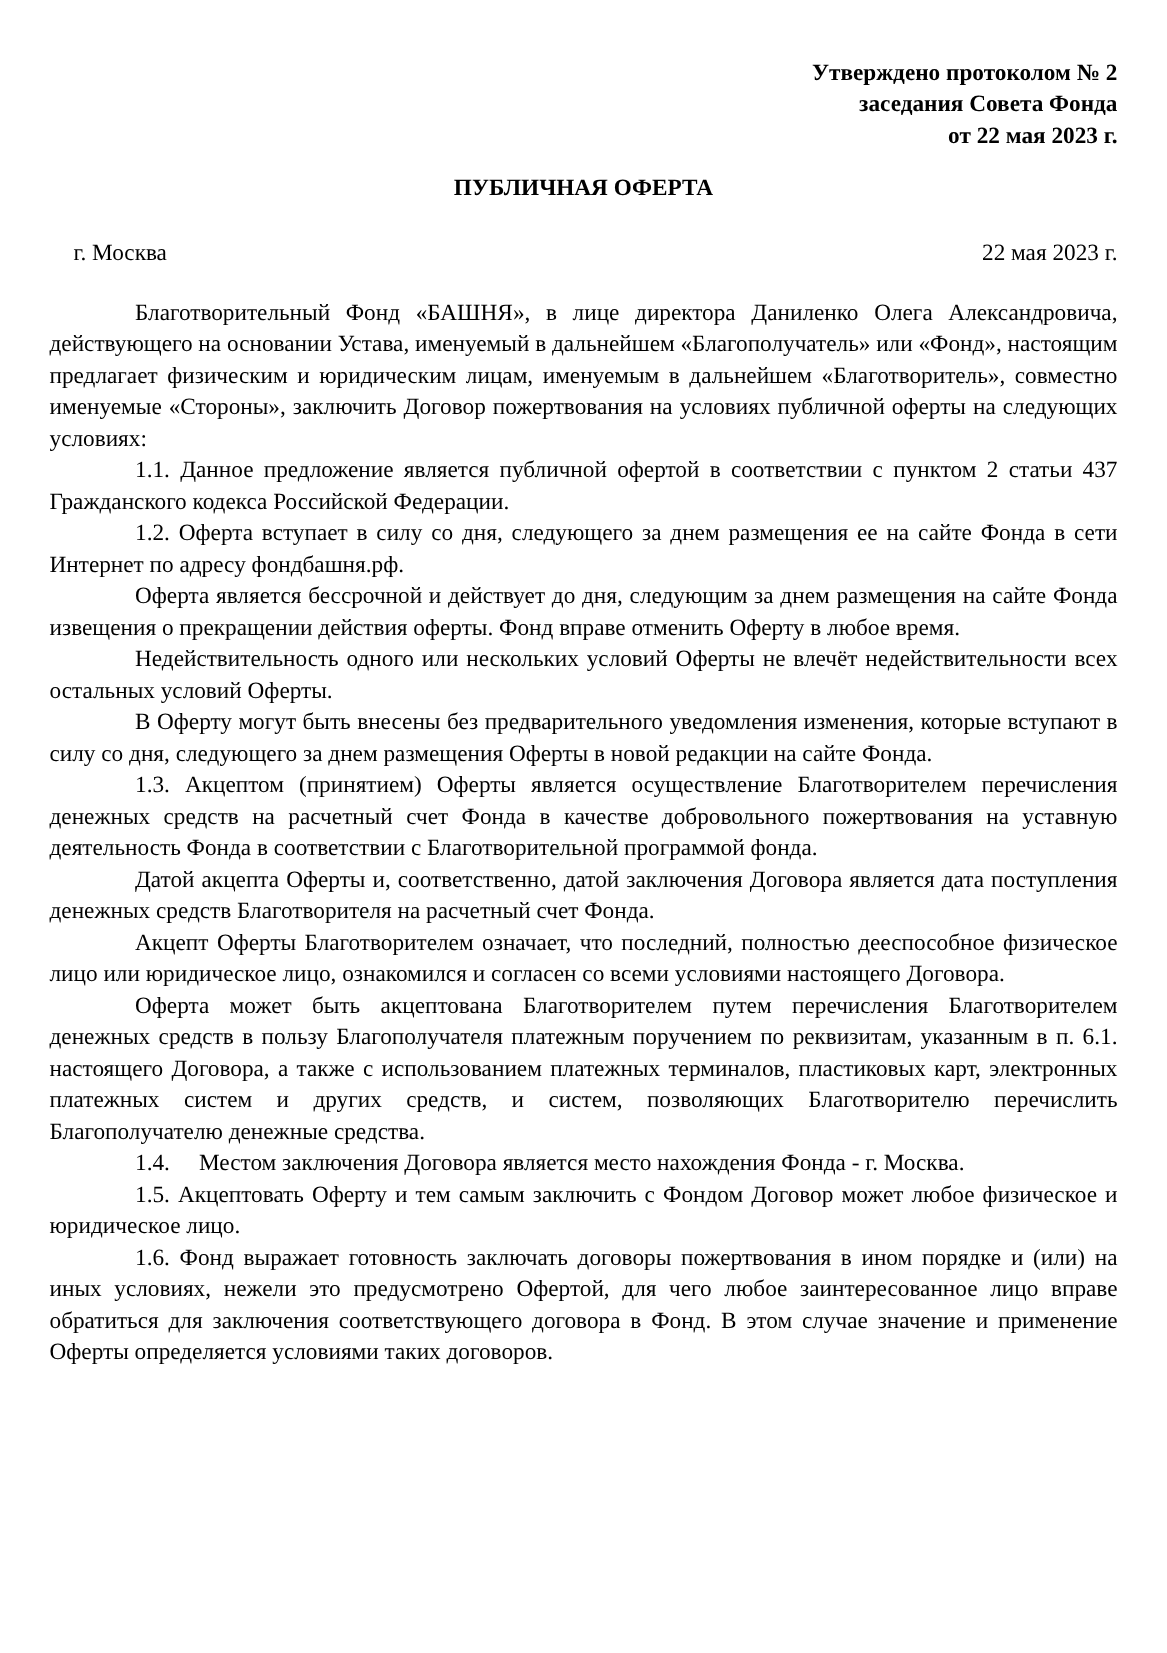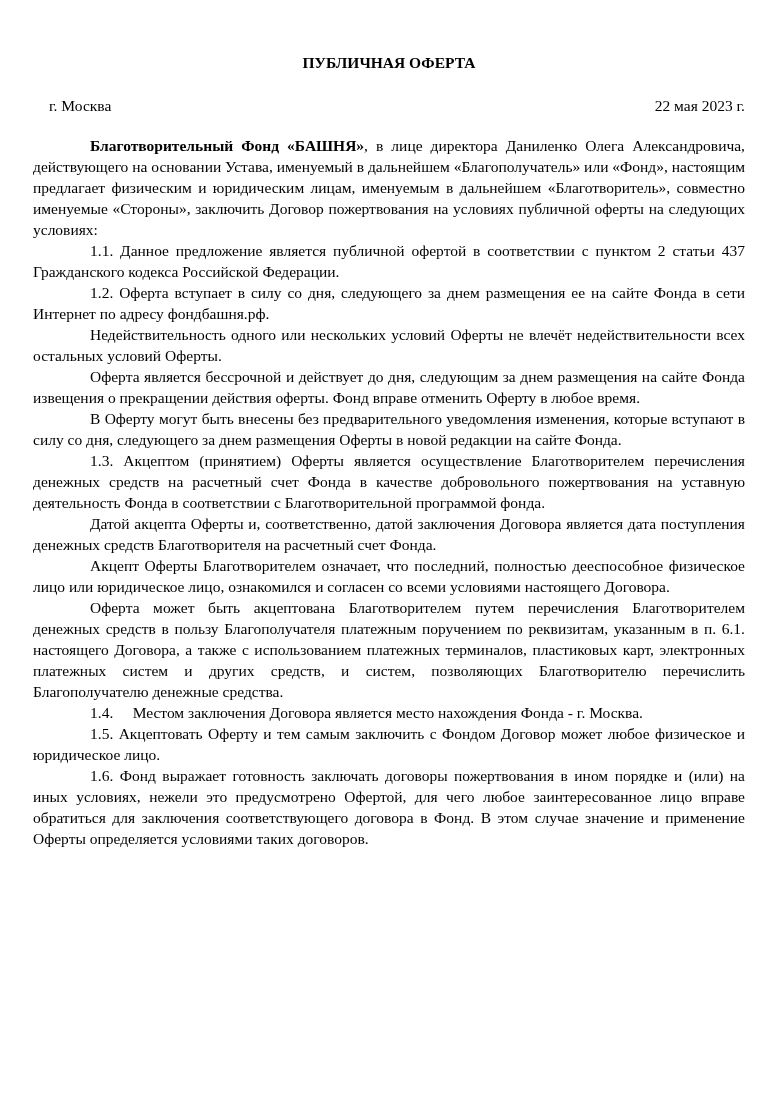--- a/index.html
+++ b/index.html
@@ -40,52 +40,57 @@
   }
   .para {
     margin: 0;
     text-align: justify;
     text-indent: 57px;
   }
   .intro-para {
     margin-top: 19px;
   }
   .bold-lead {
-    font-weight: bold;
+    font-weight: normal;
   }
   .section-heading {
     font-weight: bold;
     font-size: 15.5px;
     line-height: 21px;
     margin: 18px 0 0 0;
     text-align: left;
   }
 </style>
 </head>
 <body>
 
 <div class="page">
 
+  <div class="approval-block">
+    <div class="approval-line">Утверждено протоколом № 2</div>
+    <div class="approval-line">заседания Совета Фонда</div>
+    <div class="approval-line">от 22 мая 2023 г.</div>
+  </div>
 
   <div class="title-block">
     <div>ПУБЛИЧНАЯ ОФЕРТА</div>
   </div>
 
   <div class="place-date-row">
     <span>г. Москва</span>
     <span>22 мая 2023 г.</span>
   </div>
 
   <p class="para intro-para"><span class="bold-lead">Благотворительный Фонд «БАШНЯ»</span><span>, в лице директора Даниленко Олега Александровича, действующего на основании Устава, именуемый в дальнейшем «Благополучатель» или «Фонд», настоящим предлагает физическим и юридическим лицам, именуемым в дальнейшем «Благотворитель», совместно именуемые «Стороны», заключить Договор пожертвования на условиях публичной оферты на следующих условиях:</span></p>
 
 
   <p class="para">1.1. Данное предложение является публичной офертой в соответствии с пунктом 2 статьи 437 Гражданского кодекса Российской Федерации.</p>
   <p class="para">1.2. Оферта вступает в силу со дня, следующего за днем размещения ее на сайте Фонда в сети Интернет по адресу фондбашня.рф.</p>
+  <p class="para">Оферта является бессрочной и действует до дня, следующим за днем размещения на сайте Фонда извещения о прекращении действия оферты. Фонд вправе отменить Оферту в любое время.</p>
   <p class="para">Недействительность одного или нескольких условий Оферты не влечёт недействительности всех остальных условий Оферты.</p>
-  <p class="para">Оферта является бессрочной и действует до дня, следующим за днем размещения на сайте Фонда извещения о прекращении действия оферты. Фонд вправе отменить Оферту в любое время.</p>
   <p class="para">В Оферту могут быть внесены без предварительного уведомления изменения, которые вступают в силу со дня, следующего за днем размещения Оферты в новой редакции на сайте Фонда.</p>
   <p class="para">1.3. Акцептом (принятием) Оферты является осуществление Благотворителем перечисления денежных средств на расчетный счет Фонда в качестве добровольного пожертвования на уставную деятельность Фонда в соответствии с Благотворительной программой фонда.</p>
   <p class="para">Датой акцепта Оферты и, соответственно, датой заключения Договора является дата поступления денежных средств Благотворителя на расчетный счет Фонда.</p>
   <p class="para">Акцепт Оферты Благотворителем означает, что последний, полностью дееспособное физическое лицо или юридическое лицо, ознакомился и согласен со всеми условиями настоящего Договора.</p>
   <p class="para">Оферта может быть акцептована Благотворителем путем перечисления Благотворителем денежных средств в пользу Благополучателя платежным поручением по реквизитам, указанным в п. 6.1. настоящего Договора, а также с использованием платежных терминалов, пластиковых карт, электронных платежных систем и других средств, и систем, позволяющих Благотворителю перечислить Благополучателю денежные средства.</p>
   <p class="para">1.4.&nbsp;&nbsp;&nbsp;&nbsp;&nbsp;Местом заключения Договора является место нахождения Фонда - г. Москва.</p>
   <p class="para">1.5. Акцептовать Оферту и тем самым заключить с Фондом Договор может любое физическое и юридическое лицо.</p>
   <p class="para">1.6. Фонд выражает готовность заключать договоры пожертвования в ином порядке и (или) на иных условиях, нежели это предусмотрено Офертой, для чего любое заинтересованное лицо вправе обратиться для заключения соответствующего договора в Фонд. В этом случае значение и применение Оферты определяется условиями таких договоров.</p>
 
 </div>

